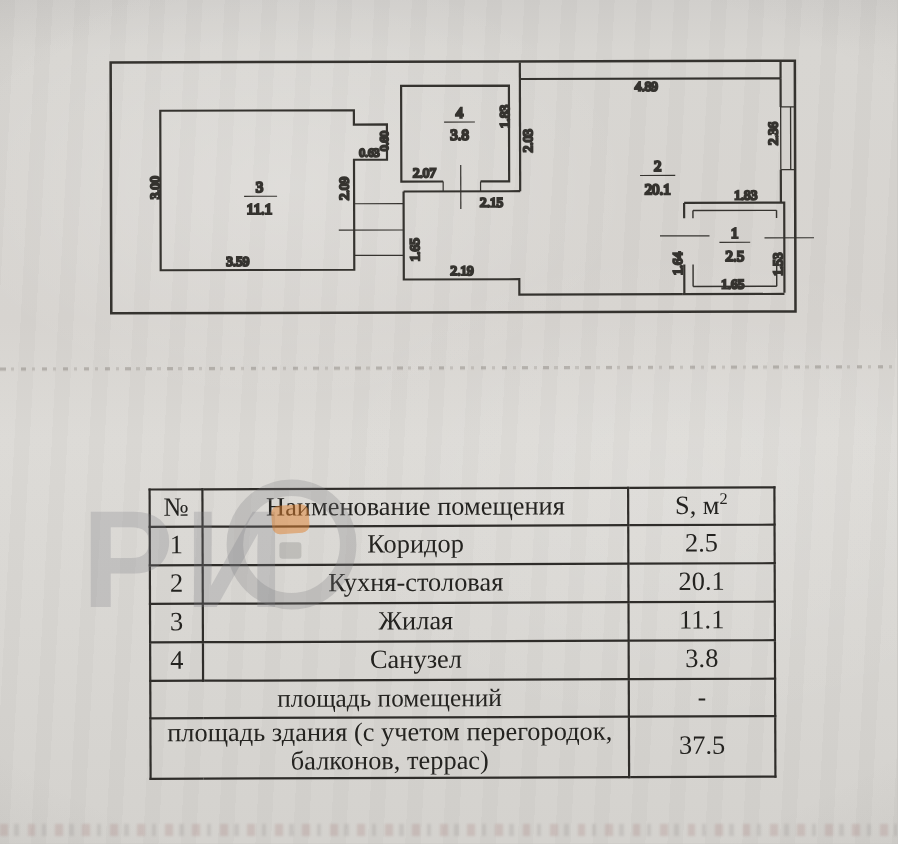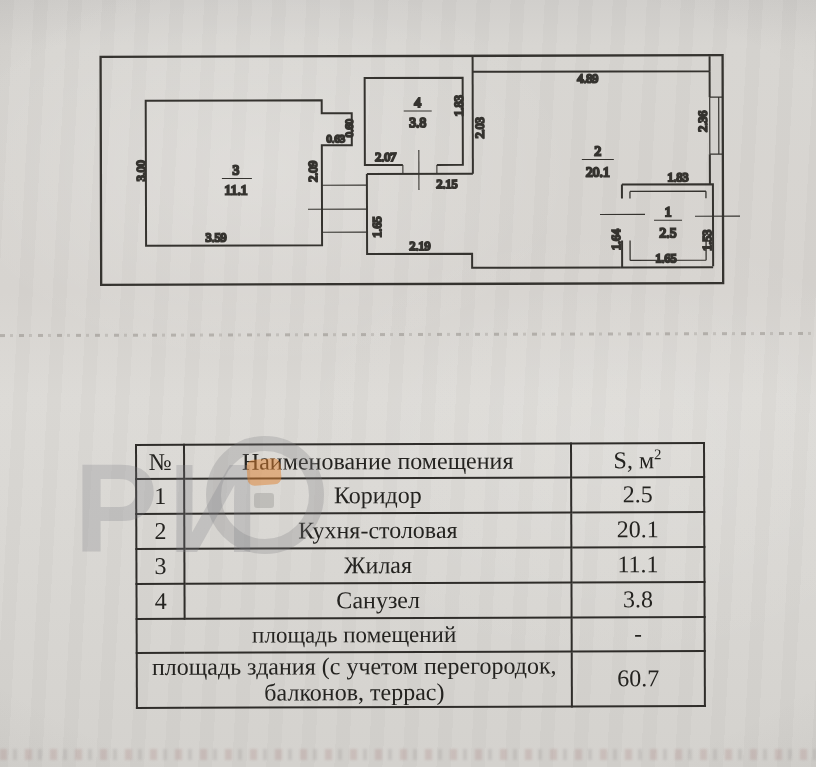--- a/index.html
+++ b/index.html
@@ -176,21 +176,21 @@
       <td>4</td>
       <td>Санузел</td>
       <td>3.8</td>
     </tr>
     <tr class="row-sum">
       <td colspan="2">площадь помещений</td>
       <td>-</td>
     </tr>
     <tr class="row-bldg">
       <td colspan="2" class="bldg-name">площадь здания (с учетом перегородок, балконов, террас)</td>
-      <td class="bldg-area">60.7</td>
+      <td class="bldg-area">37.5</td>
     </tr>
   </tbody>
     </table>
 
   <div class="wm wm-letters">РИ</div>
   <div class="wm wm-circle"></div>
   <div class="wm wm-square"></div>
   <div class="wm wm-dot"></div>
 
   <div class="bottom-strip"></div>

